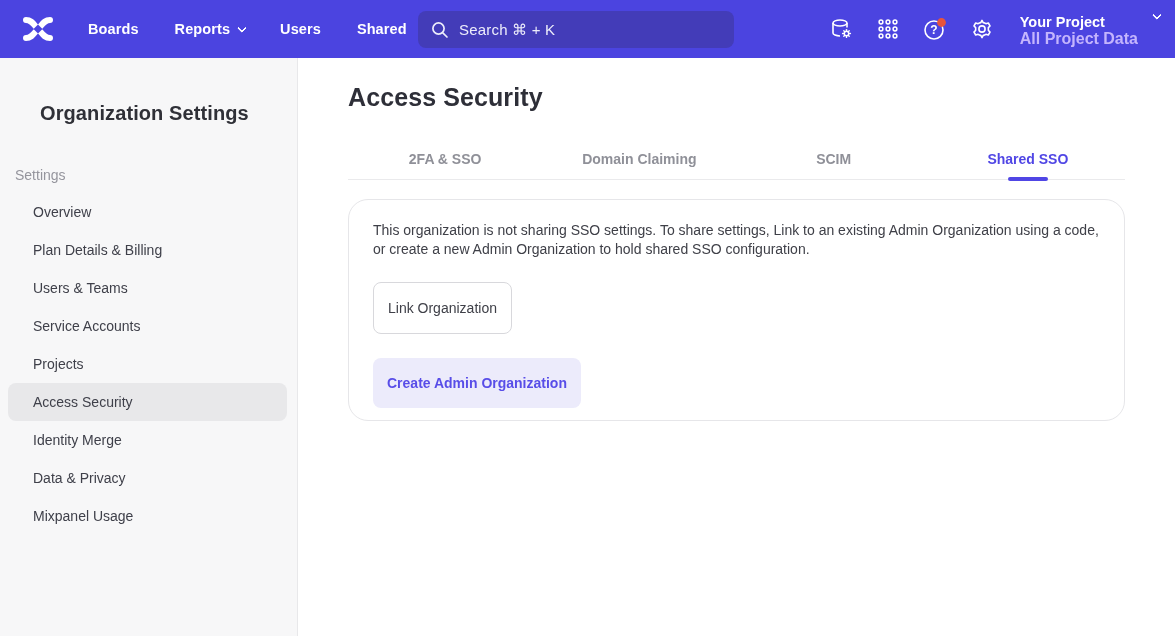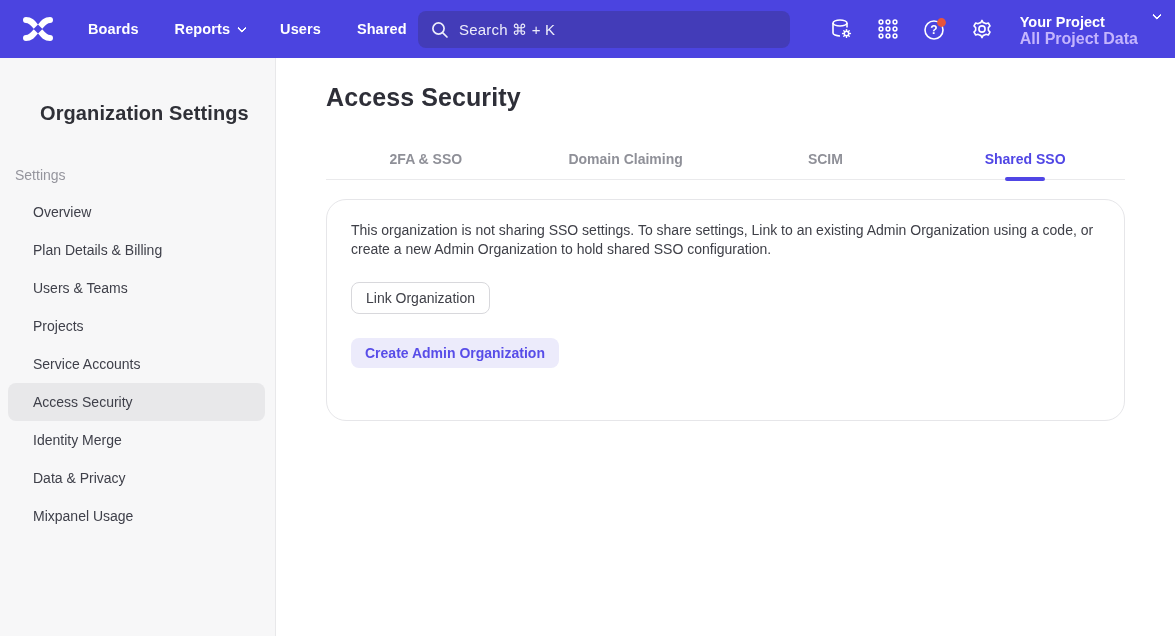--- a/index.html
+++ b/index.html
@@ -10,38 +10,38 @@
   .topnav { position:relative; height:58px; background:#4B44E0; display:flex;
     align-items:center; padding:0 16px; color:#fff; }
   .logo { width:40px; height:34px; display:flex; align-items:center; justify-content:center;
     margin-left:2px; cursor:pointer; }
   .nav-links { display:flex; margin-left:30px; gap:36px; }
   .nav-link { display:flex; align-items:center; gap:7px; font-size:14.5px; font-weight:600;
     color:#fff; cursor:pointer; letter-spacing:.1px; }
   .chev { width:7px; height:7px; border-right:2px solid #fff; border-bottom:2px solid #fff;
     transform:rotate(45deg) translateY(-2px); border-radius:1px; }
 
-  .search { position:absolute; left:418px; top:11px; width:372px; height:37px;
+  .search { position:absolute; left:418px; top:11px; width:316px; height:37px;
     background:#433CB8; border-radius:8px; display:flex; align-items:center;
     padding:0 13px; gap:10px; cursor:text; }
   .search .ph { color:#EDEDFB; font-size:15px; letter-spacing:.2px; }
 
   .nav-right { margin-left:auto; display:flex; align-items:center; gap:9px; }
   .icon-btn { width:38px; height:38px; display:flex; align-items:center;
     justify-content:center; cursor:pointer; position:relative; }
   .proj { display:flex; align-items:flex-start; gap:14px; margin-left:10px; cursor:pointer; }
   .proj-text { text-align:left; }
   .proj-title { font-size:14.5px; font-weight:700; color:#fff; line-height:18px; }
   .proj-sub { font-size:16px; font-weight:700; color:#c4b5fd; line-height:15px; }
 
   
   .body-row { display:flex; height:578px; }
 
   
-  .sidebar { width:276px; background:#F7F7F8; border-right:1px solid #E8E8EA;
+  .sidebar { width:298px; background:#F7F7F8; border-right:1px solid #E8E8EA;
     padding-top:44px; flex-shrink:0; }
   .sidebar-title { font-size:20px; font-weight:700; color:#2F3037; margin-left:40px;
     letter-spacing:.1px; }
   .section-label { font-size:14px; font-weight:400; color:#95959D; margin:42px 0 10px 15px; }
   .side-list { list-style:none; }
   .side-item { height:38px; display:flex; align-items:center; margin:0 10px 0 8px;
     padding-left:25px; font-size:14px; color:#3F404A; border-radius:8px; cursor:pointer; }
   .side-item.active { background:#E8E8EA; }
 
   
@@ -53,21 +53,21 @@
     justify-content:center; font-size:14px; font-weight:600; color:#8F9098;
     cursor:pointer; position:relative; }
   .tab.active { color:#5046E5; }
   .tab.active::after { content:""; position:absolute; bottom:-2px; width:40px; height:4px;
     border-radius:3px; background:#5046E5; }
 
   .card { margin-top:19px; border:1px solid #E6E6E9; border-radius:20px;
     padding:21px 24px 24px 24px; height:222px; }
   .card-desc { font-size:14px; line-height:19px; color:#3F4048; max-width:760px; }
   .btn { display:inline-block; font-family:"Liberation Sans", sans-serif; font-size:14px;
-    border-radius:8px; padding:7px 14px; cursor:pointer; }
+    border-radius:8px; padding:17px 14px; cursor:pointer; }
   .btn-secondary { background:#fff; border:1px solid #D8D8DC; color:#3F4048;
     margin-top:23px; display:block; width:fit-content; }
   .btn-tertiary { background:#ECEBFB; border:none; color:#584DE8; font-weight:600;
     margin-top:24px; display:block; width:fit-content; }
 
   svg { display:block; }
 </style>
 </head>
 <body>
 
@@ -164,22 +164,22 @@
 </nav>
 
 <div class="body-row">
   <aside class="sidebar">
     <div class="sidebar-title">Organization Settings</div>
     <div class="section-label">Settings</div>
     <ul class="side-list">
       <li class="side-item">Overview</li>
       <li class="side-item">Plan Details &amp; Billing</li>
       <li class="side-item">Users &amp; Teams</li>
+      <li class="side-item">Service Accounts</li>
       <li class="side-item">Projects</li>
-      <li class="side-item">Service Accounts</li>
       <li class="side-item active">Access Security</li>
       <li class="side-item">Identity Merge</li>
       <li class="side-item">Data &amp; Privacy</li>
       <li class="side-item">Mixpanel Usage</li>
     </ul>
   </aside>
 
   <main class="main">
     <h1 class="page-title">Access Security</h1>
 

